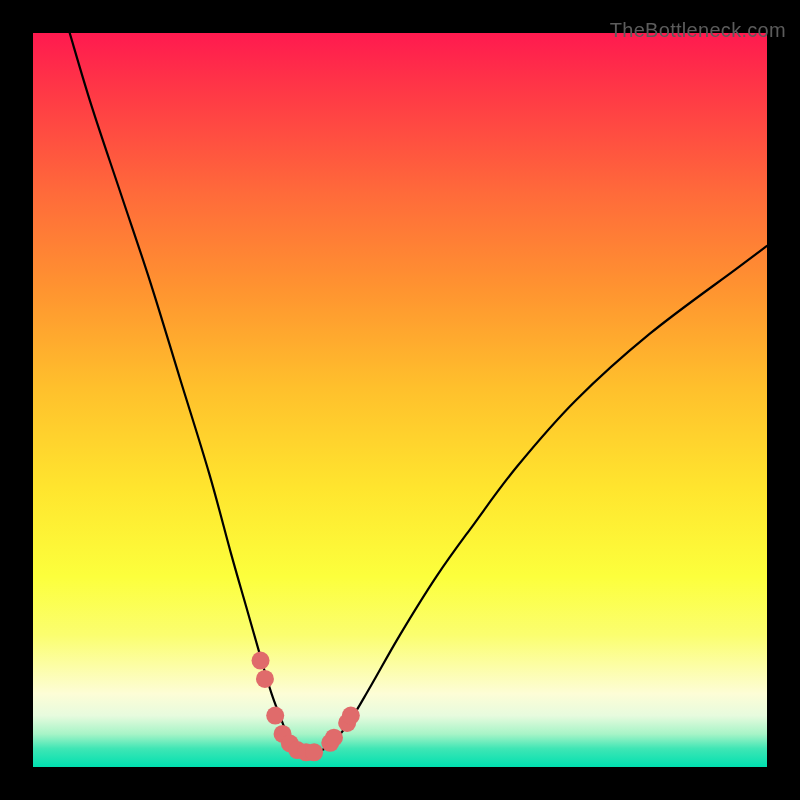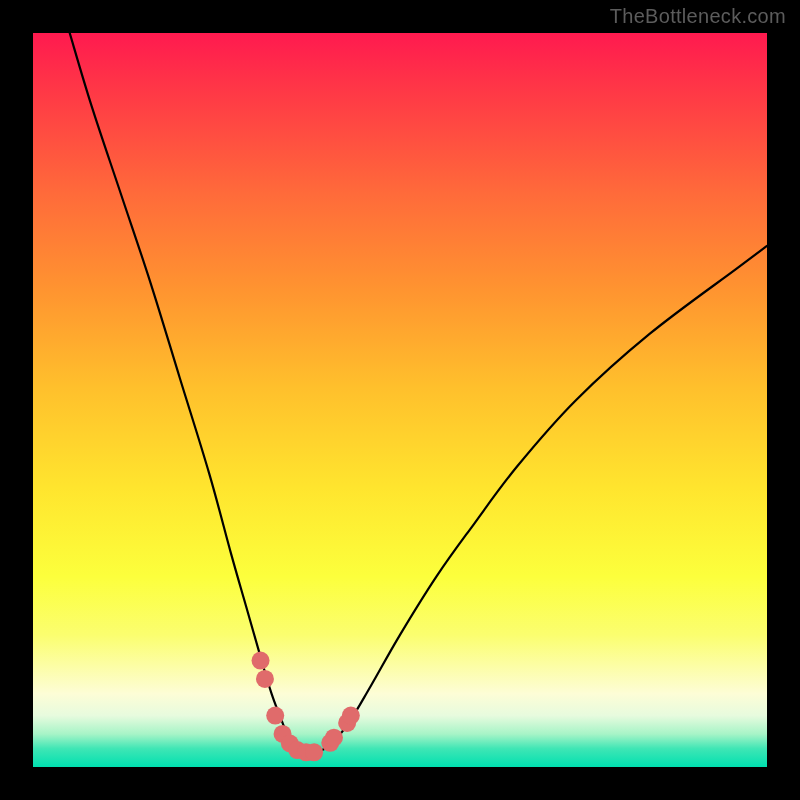--- a/index.html
+++ b/index.html
@@ -43,21 +43,21 @@
       #3fe6b5 97.5%,
       #00e0b0 100%
     );
   }
   .curve-layer, .dots-layer {
     position: absolute;
     inset: 0;
   }
   .watermark {
     position: absolute;
-    top: 5px;
+    top: 19px;
     right: 14px;
     color: #5c5c5c;
     font-size: 20px;
     font-weight: 500;
     letter-spacing: 0.3px;
   }
 </style>
 </head>
 <body>
 

